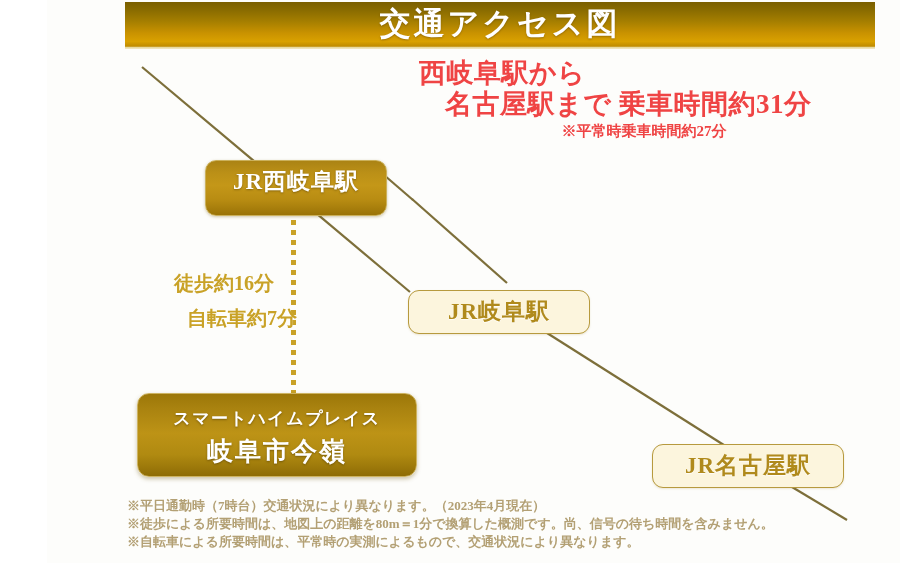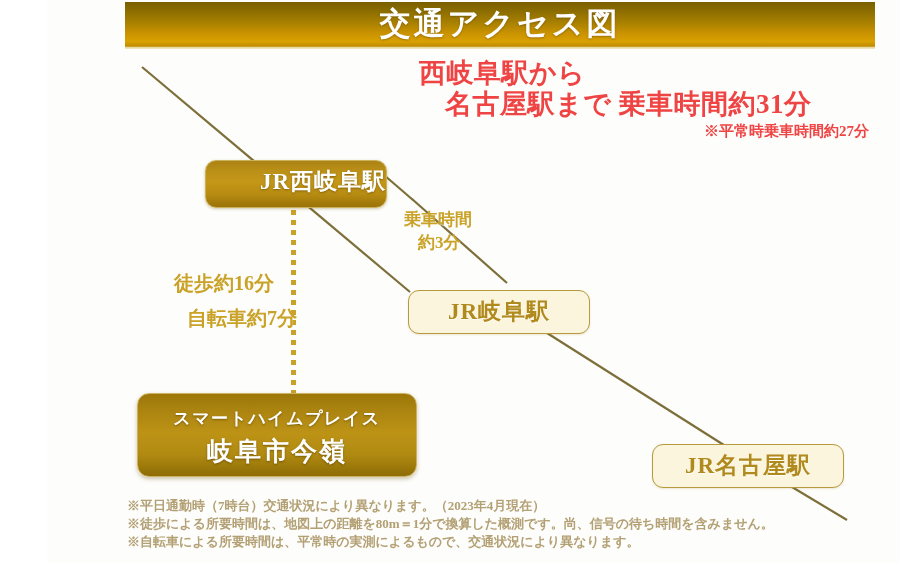--- a/index.html
+++ b/index.html
@@ -93,24 +93,23 @@
   }
   .pill-cream {
     background: #fcf5dd;
     border: 1.5px solid #b79a3e;
     color: #b08a1c;
     text-shadow: 0 1px 1px rgba(255,255,255,0.85);
     box-shadow: 0 1px 2px rgba(160,130,40,0.18);
   }
 
   #pill-nishigifu {
-    left: 158px; top: 160px; width: 182px; height: 48px;
+    left: 158px; top: 160px; width: 182px; height: 56px;
     line-height: 42px; font-size: 23px; font-weight: 700;
     letter-spacing: 1px;
-    text-align: right;
   }
   #pill-gifu {
     left: 361px; top: 290px; width: 182px; height: 44px;
     line-height: 41px; font-size: 23px; font-weight: 700;
     letter-spacing: 1px;
   }
   #pill-nagoya {
     left: 605px; top: 444px; width: 192px; height: 44px;
     line-height: 41px; font-size: 23px; font-weight: 700;
     letter-spacing: 1px;
@@ -175,21 +174,21 @@
   #headline .h-l3 {
     font-size: 27px;
     letter-spacing: 0.5px;
     line-height: 32px;
     padding-left: 26px;
   }
   #headline .h-note {
     font-size: 15px;
     letter-spacing: 0px;
     line-height: 22px;
-    text-align: right;
+    text-align: center;
     padding-right: 10px;
     font-weight: 700;
   }
 
   
   .annot {
     position: absolute;
     color: #c9a227;
     font-weight: 700;
     text-shadow: 0 1px 1px rgba(255,255,255,0.7);
@@ -245,24 +244,20 @@
   </svg>
 
   <div class="dotted-line"></div>
 
   <div id="headline">
     <div class="h-l1">西岐阜駅から</div>
     <div class="h-l3">名古屋駅まで  乗車時間約31分</div>
     <div class="h-note">※平常時乗車時間約27分</div>
   </div>
 
-  <div class="annot" id="annot-ride">
-    <div class="r1">乗車時間</div>
-    <div class="r2">約3分</div>
-  </div>
 
   <div class="annot" id="annot-walk">徒歩約16分</div>
   <div class="annot" id="annot-bike">自転車約7分</div>
 
   <div class="pill pill-gold" id="pill-nishigifu">JR西岐阜駅</div>
   <div class="pill pill-cream" id="pill-gifu">JR岐阜駅</div>
   <div class="pill pill-cream" id="pill-nagoya">JR名古屋駅</div>
 
   <div id="property-box">
     <div class="line1">スマートハイムプレイス</div>

